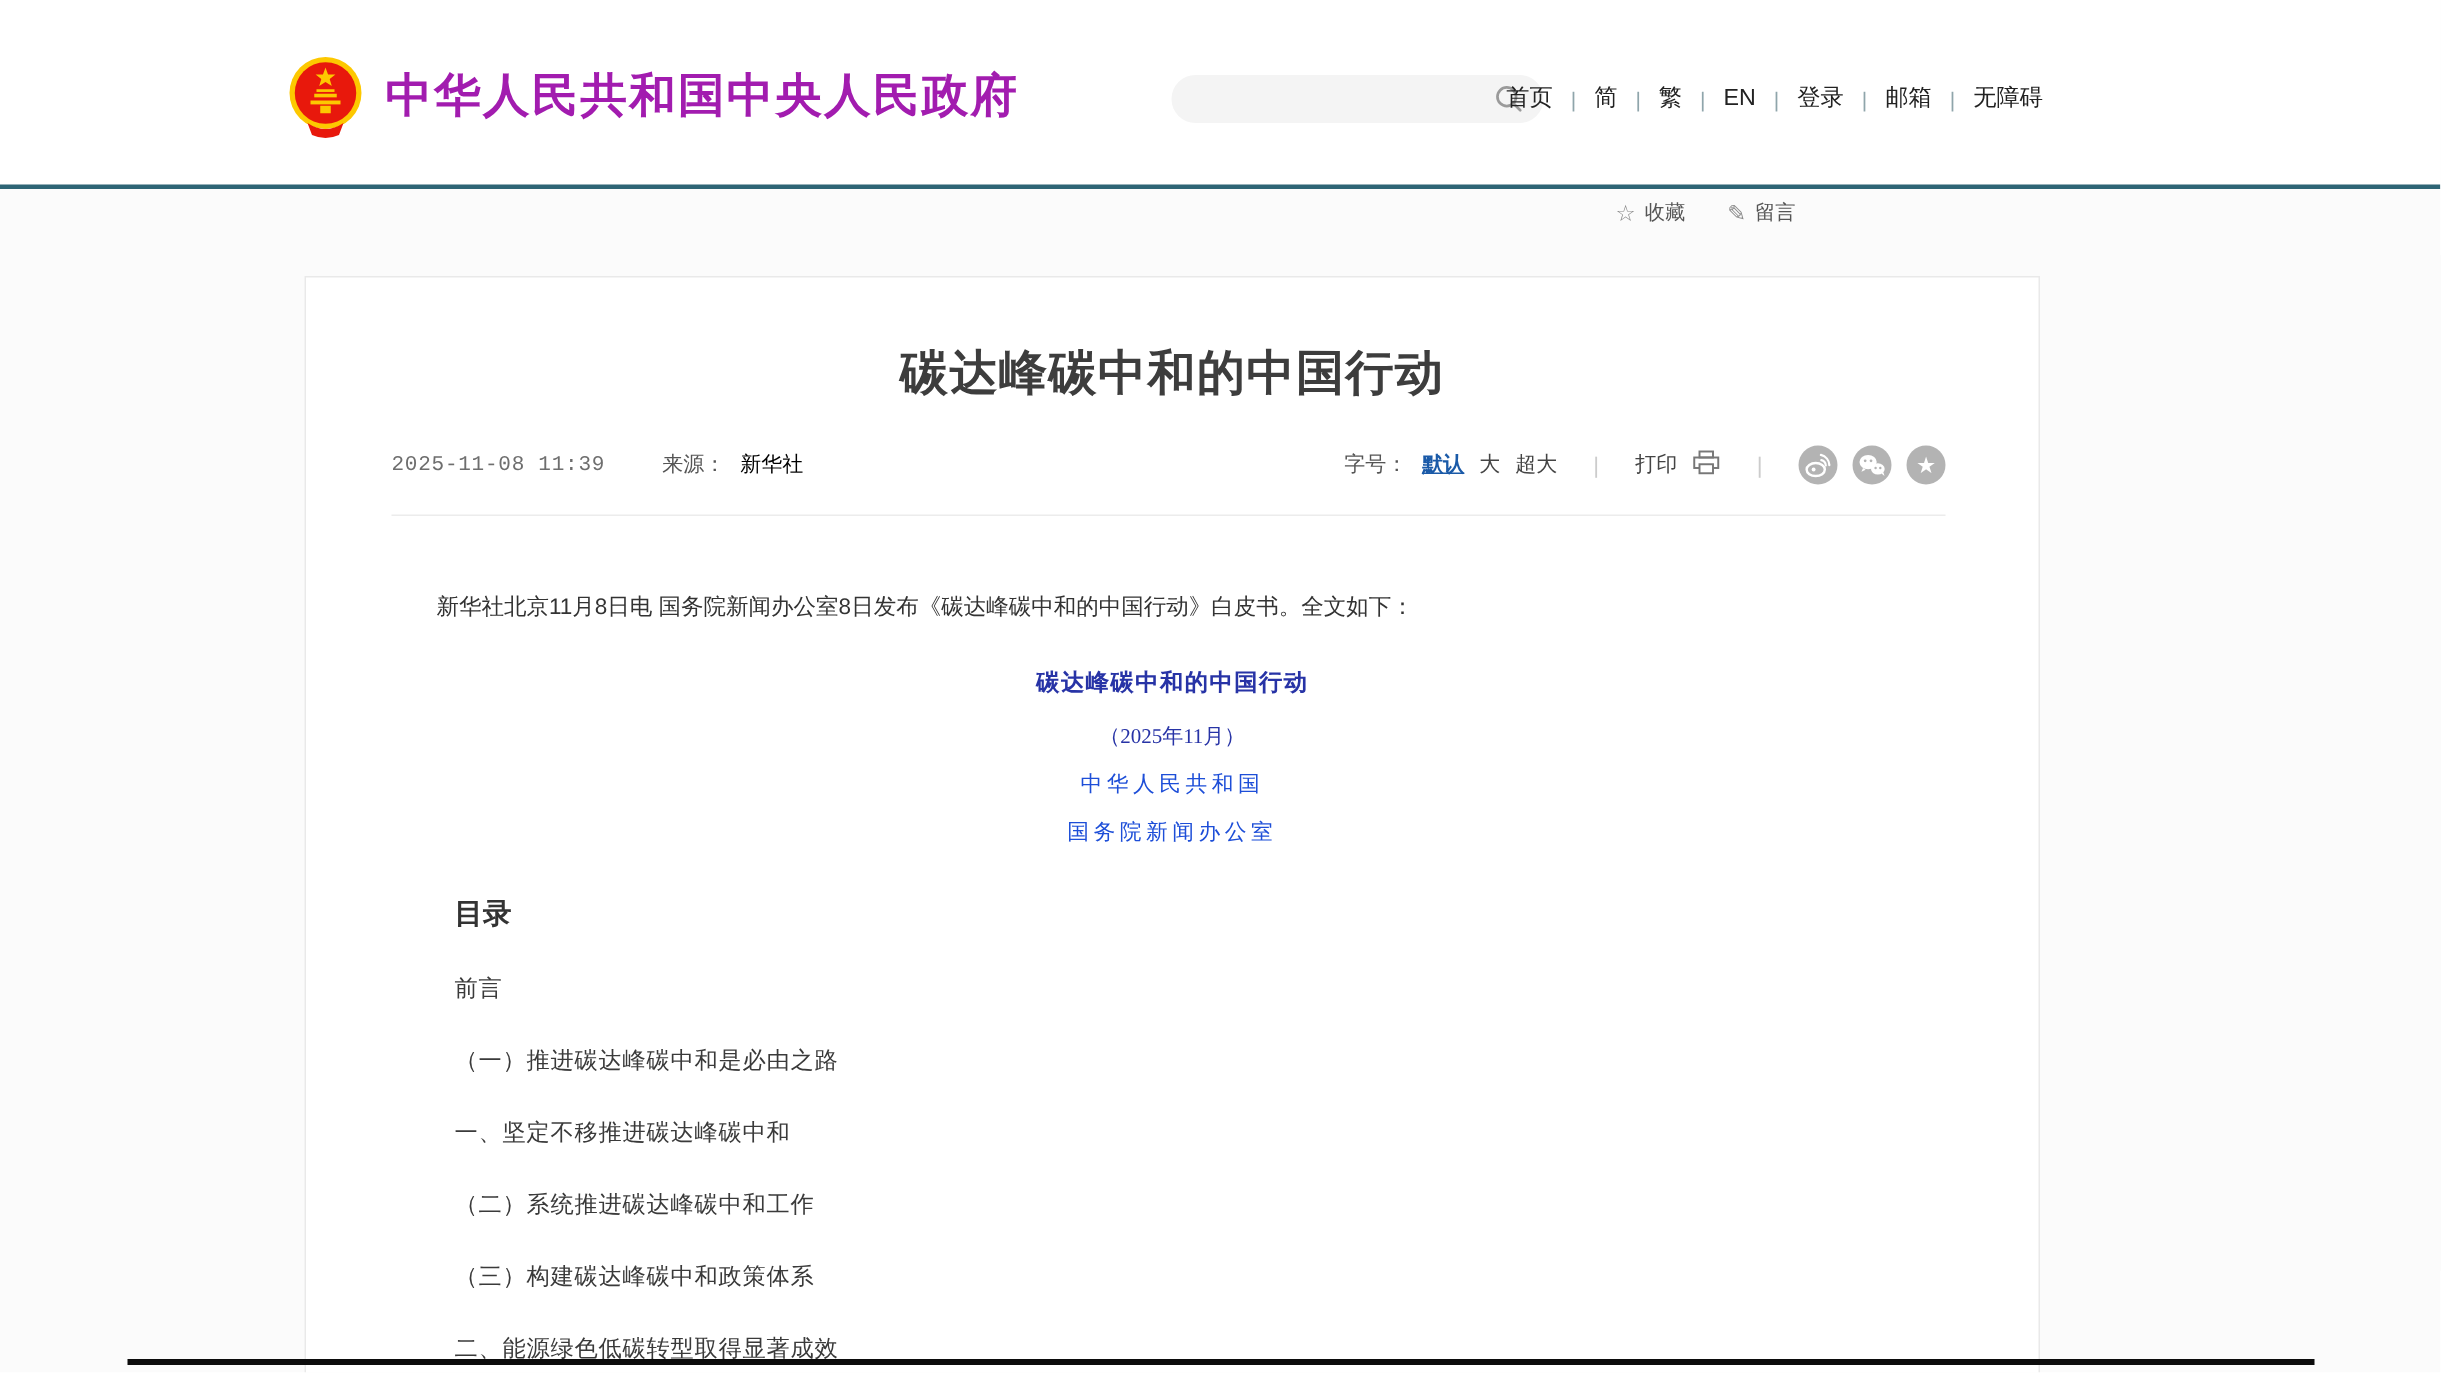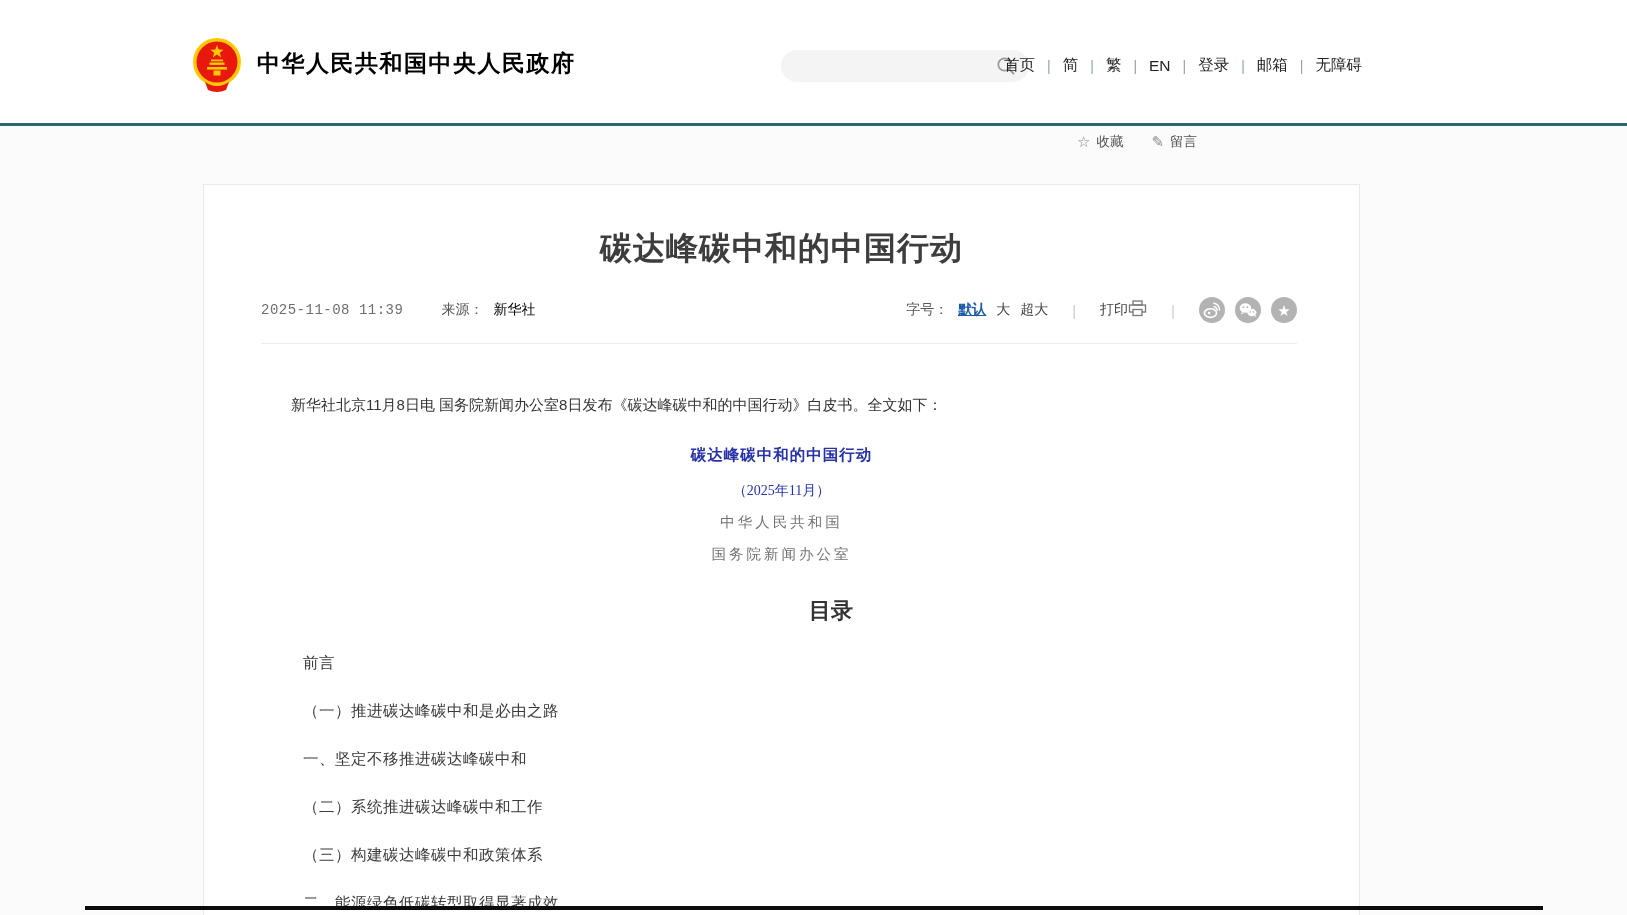--- a/index.html
+++ b/index.html
@@ -3,21 +3,21 @@
 <meta charset="utf-8">
 <style>
   html,body{margin:0;padding:0;background:#fff;}
   .page{position:relative;width:1627px;height:915px;overflow:hidden;background:#fbfbfb;
         font-family:"Liberation Sans",sans-serif;color:#333;}
   
   .site-header{position:absolute;top:0;left:0;width:100%;height:123px;background:#fff;}
   .brand{position:absolute;left:191px;top:36px;display:flex;align-items:center;cursor:pointer;}
   .emblem{width:52px;height:56px;display:inline-block;}
   .brand-text{margin-left:14px;}
-  .site-title{font-size:23px;font-weight:bold;color:#000000;letter-spacing:1.5px;line-height:1.1;}
+  .site-title{font-size:31px;font-weight:bold;color:#a21caf;letter-spacing:1.5px;line-height:1.1;}
   .site-url{font-size:15px;color:#9a9a9a;margin-top:4px;letter-spacing:1px;}
   .site-url b{color:#c70000;font-weight:bold;}
   .search{position:absolute;left:781px;top:50px;width:248px;height:32px;background:#f4f4f4;
           border-radius:16px;display:flex;align-items:center;}
   .search input{flex:1;border:none;background:transparent;outline:none;height:100%;
                 padding:0 8px 0 18px;font-size:14px;color:#333;}
   .search-icon{width:22px;height:22px;margin-right:12px;cursor:pointer;}
   .top-nav{position:absolute;right:253px;top:55px;display:flex;align-items:center;
            font-size:15.5px;color:#222;white-space:nowrap;}
   .top-nav a{color:#222;text-decoration:none;padding:0 12px;cursor:pointer;}
@@ -37,35 +37,35 @@
   .meta-row{margin:26px 62px 0 57px;padding-bottom:20px;border-bottom:1px solid #ececec;
             display:flex;justify-content:space-between;align-items:center;font-size:14px;}
   .meta-left{color:#666;display:flex;align-items:center;gap:10px;}
   .meta-date{font-family:"Liberation Mono",monospace;color:#6e6e6e;letter-spacing:0.5px;}
   .meta-src-label{margin-left:28px;color:#555;}
   .meta-src{color:#000000;}
   .meta-right{display:flex;align-items:center;gap:10px;color:#555;text-align:right;}
   .fs-option{cursor:pointer;color:#444;}
   .fs-selected{color:#1a5aa8;font-weight:bold;text-decoration:underline;cursor:pointer;}
   .meta-sep{color:#ccc;margin:0 14px;font-size:15px;}
-  .print-btn{display:flex;align-items:center;gap:0;cursor:pointer;color:#444;}
+  .print-btn{display:flex;align-items:center;gap:10px;cursor:pointer;color:#444;}
   .share-icons{display:flex;align-items:center;gap:10px;}
   .share-circle{width:26px;height:26px;border-radius:50%;background:#b3b3b3;display:flex;
                 align-items:center;justify-content:center;cursor:pointer;}
   .share-circle.star-glyph{color:#fff;font-size:15px;line-height:1;}
   
   .intro{margin:50px 60px 0 57px;font-size:15px;color:#333;text-indent:2em;
          font-family:Liberation Sans, sans-serif;line-height:1.4;}
   .doc-center{text-align:center;font-family:"Liberation Serif",serif;}
   .doc-title{margin-top:30px;font-size:15.5px;font-weight:bold;color:#2733a6;letter-spacing:1px;}
   .doc-date{margin-top:16px;font-size:14px;color:#2733a6;}
-  .doc-issuer{margin-top:13px;font-size:14.5px;color:#737373;letter-spacing:3px;
+  .doc-issuer{margin-top:13px;font-size:14.5px;color:#1d4ed8;letter-spacing:3px;
               font-family:"DejaVu Serif",serif;}
   .toc{margin:32px 0 0 99px;font-family:"Liberation Serif",serif;}
-  .toc-heading{font-size:22px;font-weight:bold;color:#333;text-align:center;}
+  .toc-heading{font-size:19px;font-weight:bold;color:#333;}
   .toc-item{margin-top:27px;font-size:15.5px;color:#3a3a3a;letter-spacing:0.5px;}
   
   .bottom-line{position:absolute;left:85px;top:906px;width:1458px;height:4px;background:#0c0c0c;}
 </style>
 </head>
 <body>
 
 <div class="page">
 
   <header class="site-header">

